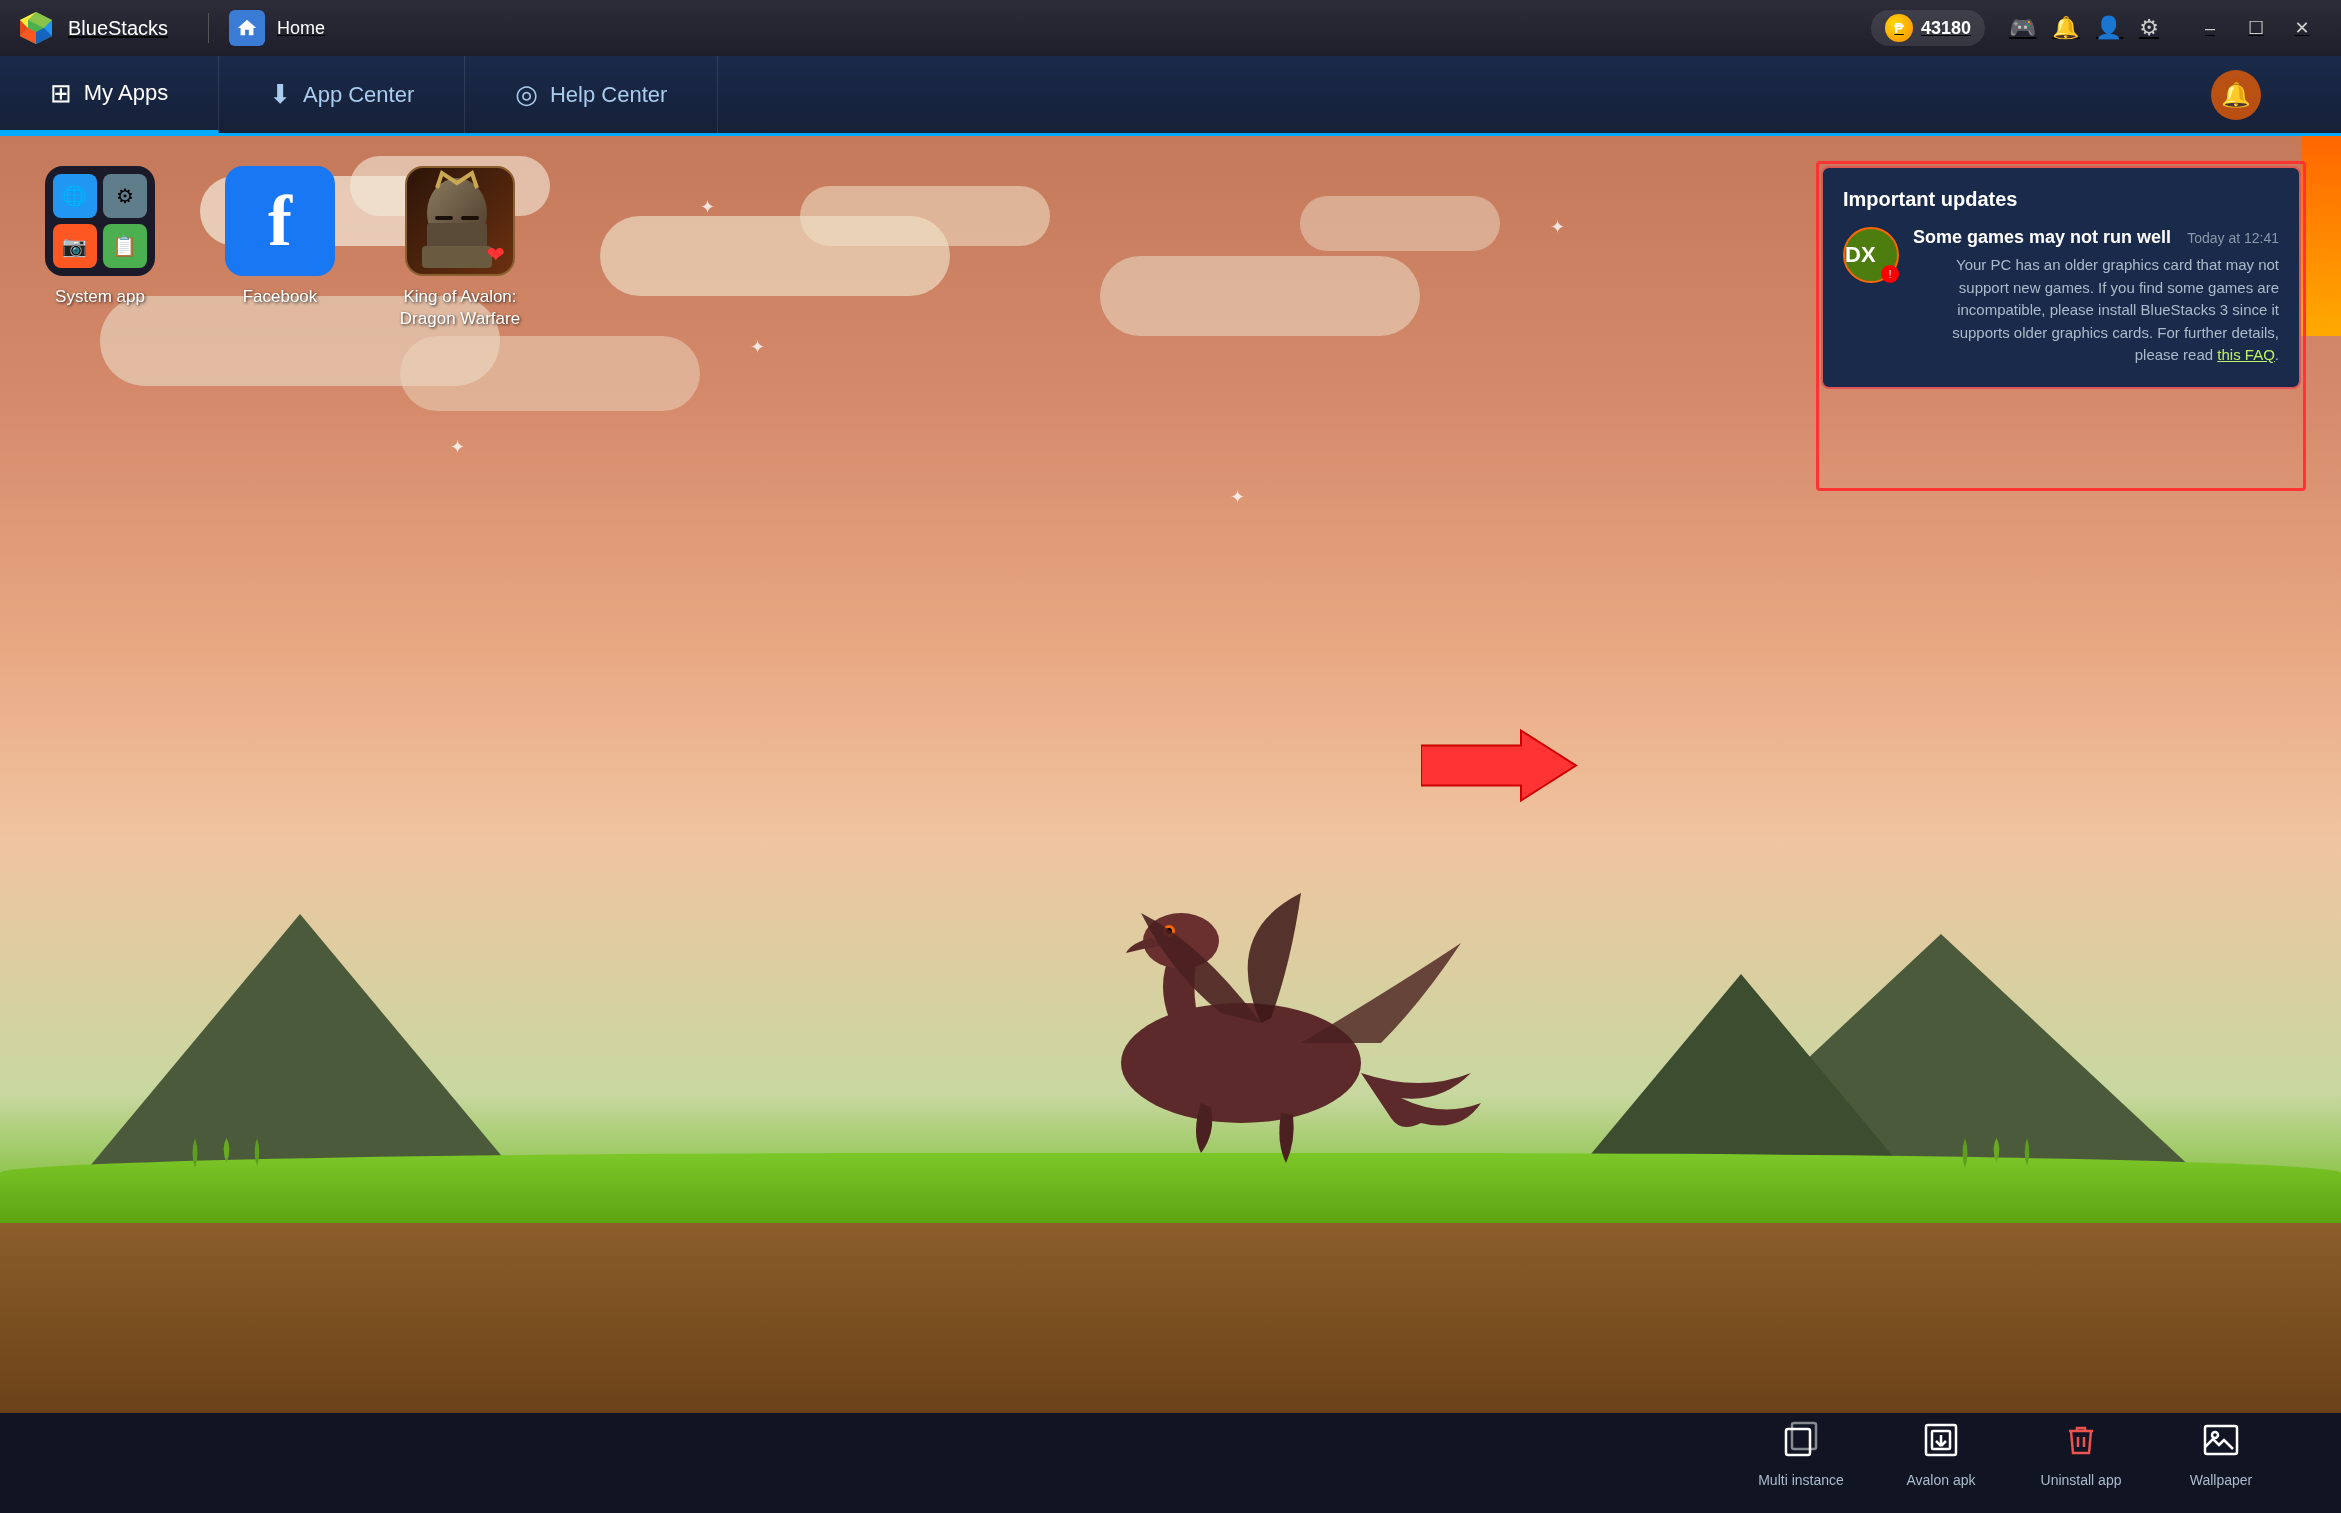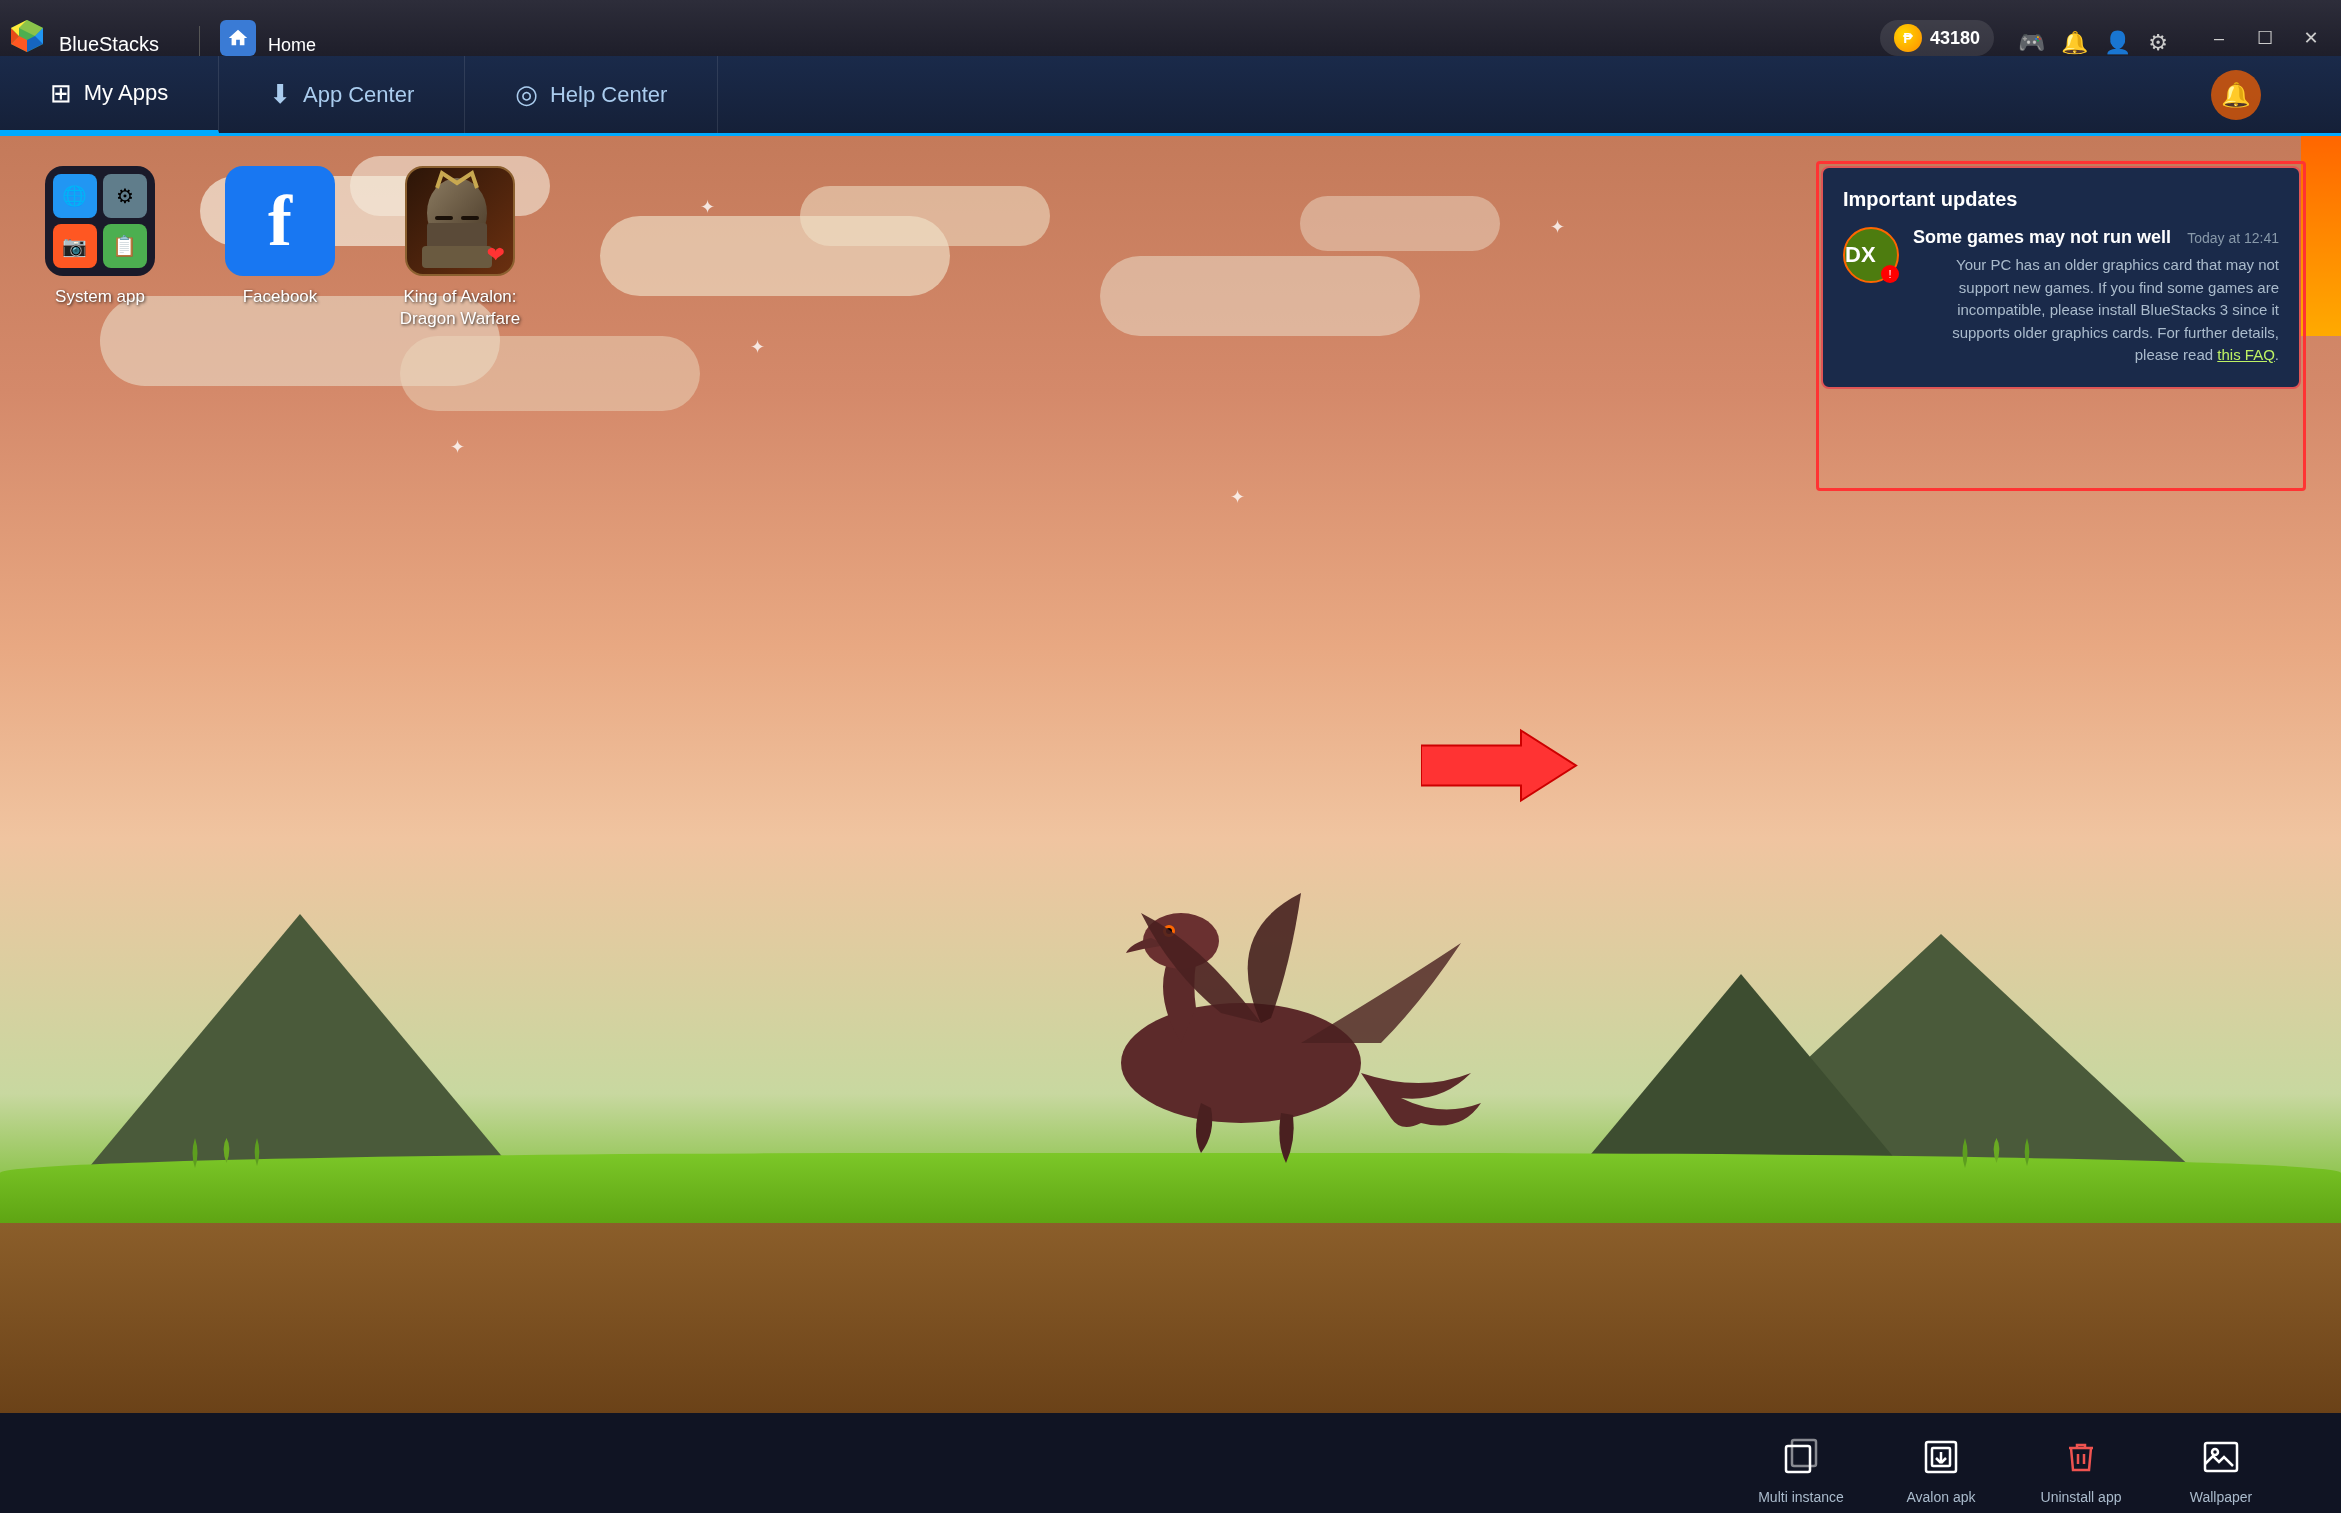--- a/index.html
+++ b/index.html
@@ -3,25 +3,26 @@
   <meta charset="utf-8">
   <style>
     * { margin: 0; padding: 0; box-sizing: border-box; }
     body { width: 2341px; height: 1513px; overflow: hidden; font-family: 'Segoe UI', Arial, sans-serif; background: #1a1a2e; }
 
     
     .title-bar {
       height: 56px;
       background: linear-gradient(to bottom, #2d2d3a, #1e1e2a);
       display: flex;
-      align-items: flex-end;
-      padding: 0 7px;
+      align-items: center;
+      padding: 0 16px;
       gap: 12px;
       position: relative;
       z-index: 100;
+      text-decoration: underline;
     }
     .logo-icon {
       width: 40px;
       height: 40px;
     }
     .app-name {
       color: #ffffff;
       font-size: 20px;
       font-weight: 500;
       margin-right: 20px;
@@ -341,21 +342,21 @@
 
     
     .bottom-bar {
       position: absolute;
       bottom: 0;
       left: 0;
       right: 0;
       height: 100px;
       background: rgba(15, 20, 35, 0.92);
       display: flex;
-      align-items: flex-end;
+      align-items: flex-start;
       justify-content: flex-end;
       padding-right: 60px;
       gap: 20px;
     }
     .taskbar-item {
       display: flex;
       flex-direction: column;
       align-items: center;
       gap: 8px;
       cursor: pointer;

